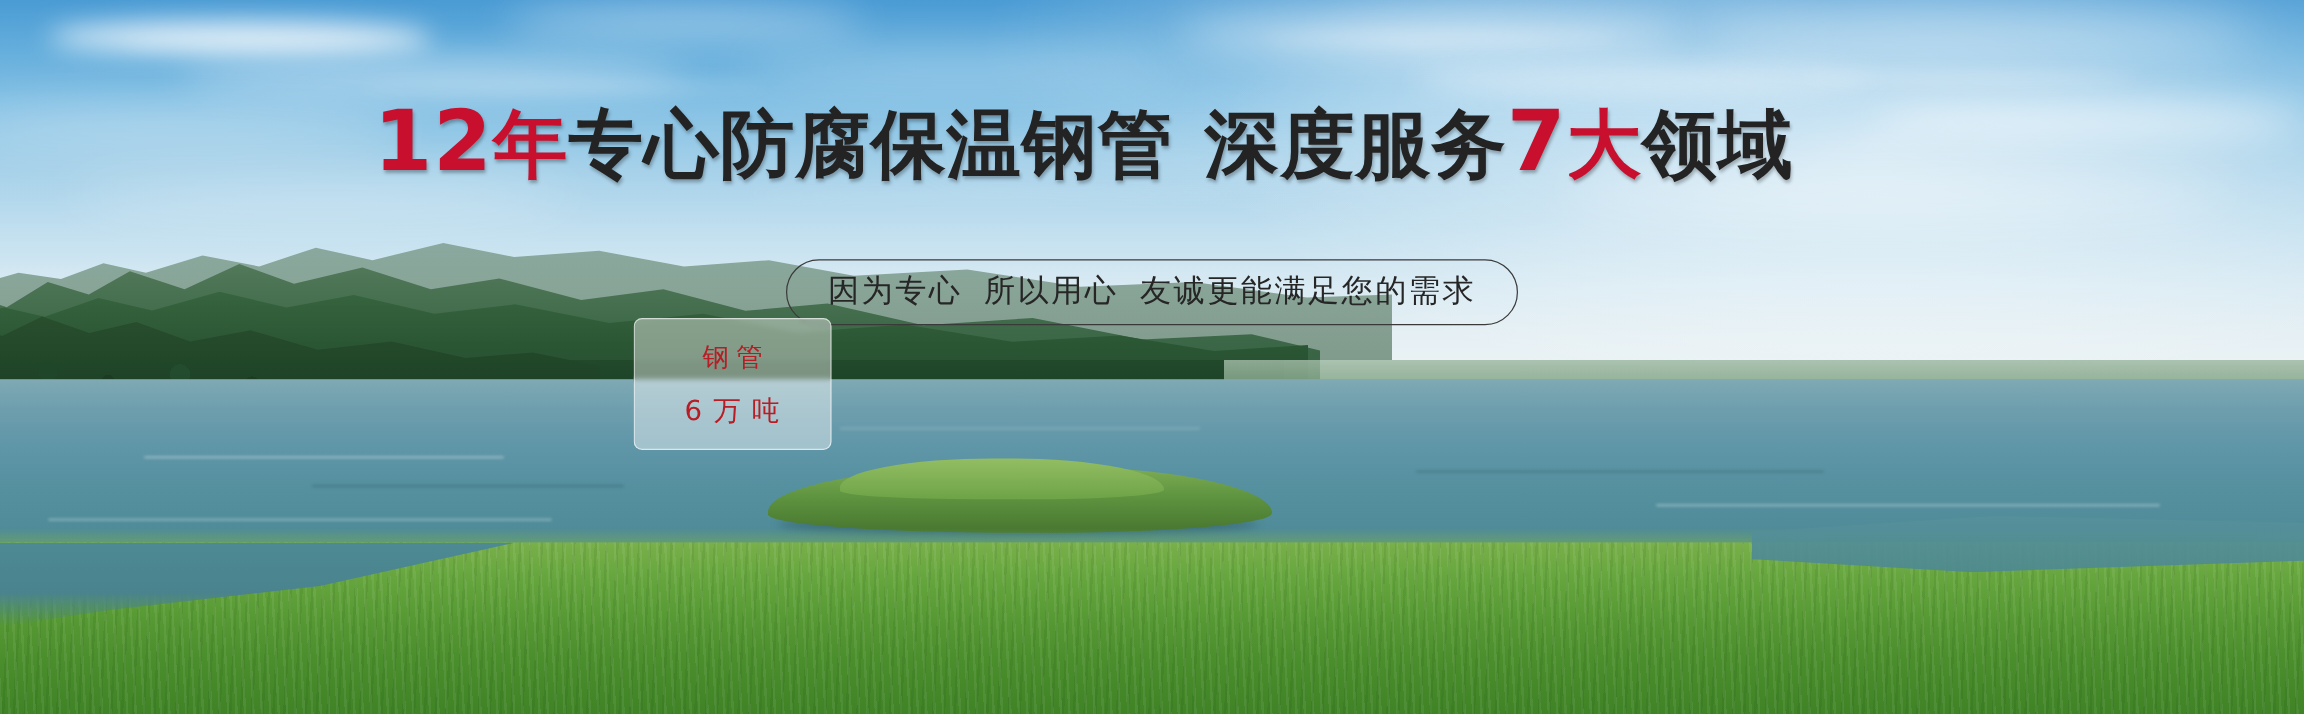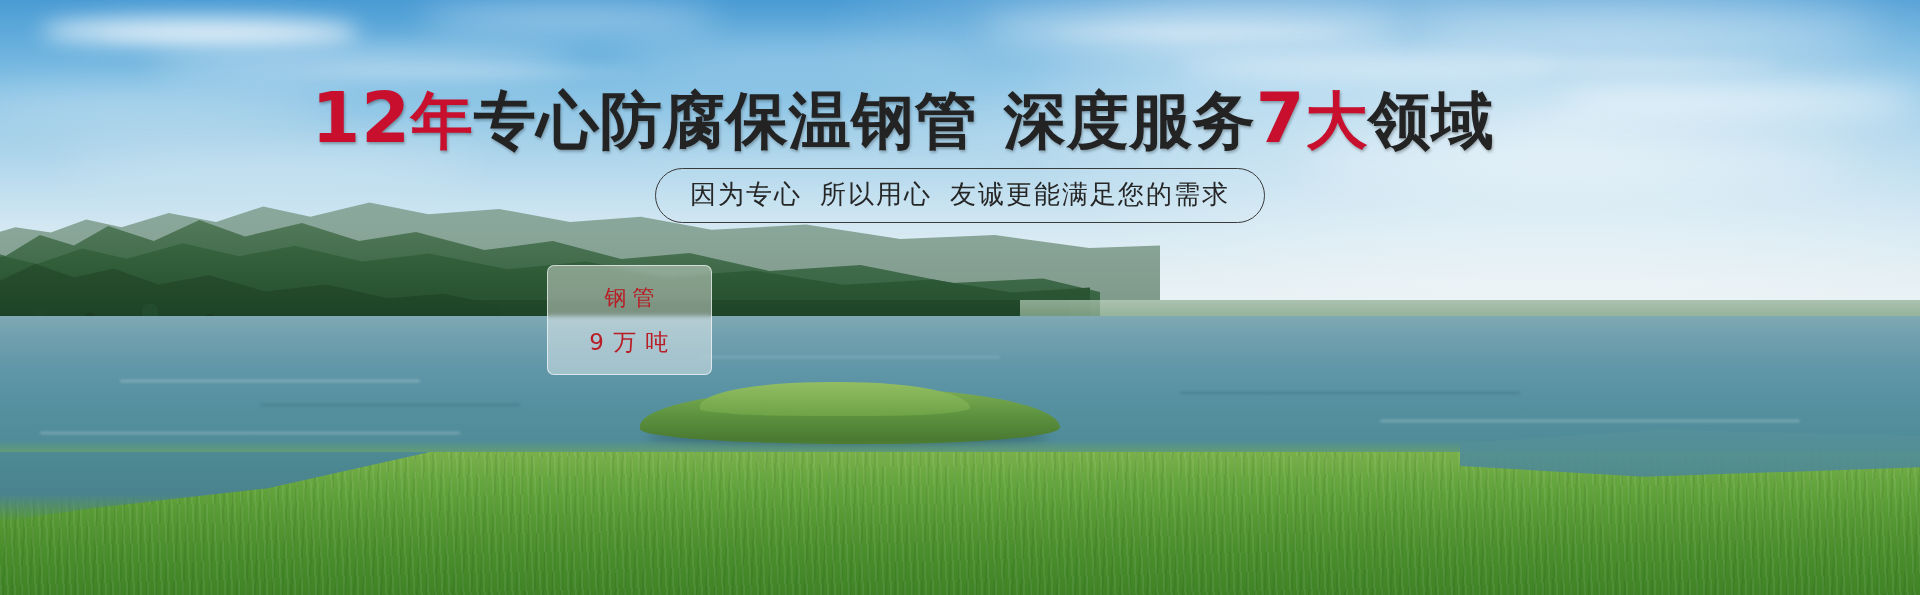--- a/index.html
+++ b/index.html
@@ -212,26 +212,27 @@
     position:absolute; left:0; top:168px; width:1920px; text-align:center;
   }
   .subtitle {
     display:inline-block;
     border:1.6px solid #3a3a3a;
     border-radius:28px;
     padding:8px 34px 10px;
     font-size:26px; color:#262626; letter-spacing:2px;
     white-space:nowrap;
     font-family:"DejaVu Sans","Liberation Sans",sans-serif;
+    margin-top:48px;
   }
   .subtitle .s-gap { display:inline-block; width:18px; }
 
   
   .cards {
-    position:absolute; left:547px; top:265px;
+    position:absolute; left:528px; top:265px;
     display:flex; gap:8px;
   }
   .card {
     width:165px; height:110px;
     background:rgba(255,255,255,0.42);
     border:1px solid rgba(255,255,255,0.62);
     border-radius:7px;
     display:flex; flex-direction:column;
     align-items:center; justify-content:center;
     backdrop-filter:blur(2px);
@@ -316,21 +317,21 @@
     <div class="subtitle">
       <span>因为专心</span><span class="s-gap"></span><span>所以用心</span><span class="s-gap"></span><span>友诚更能满足您的需求</span>
     </div>
   </div>
 
   <div class="cards">
 
     <div class="card">
       <div class="c-label">钢管</div>
       <div class="c-value">
-        <span>9 万 吨</span>
+        <span>6 万 吨</span>
       </div>
     </div>
 
 
 
   </div>
 
 </div>
 
 </body></html>

